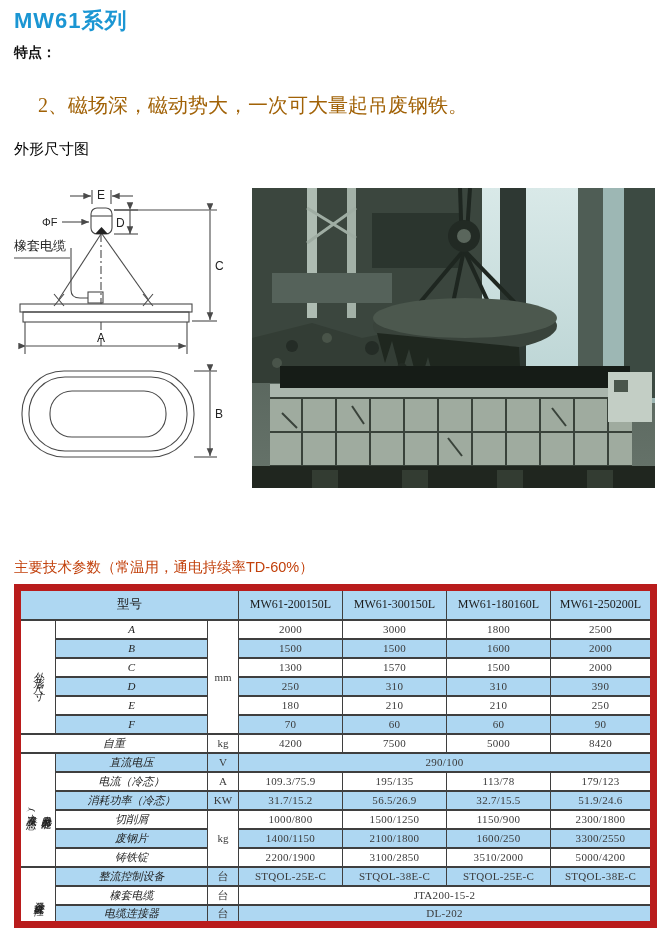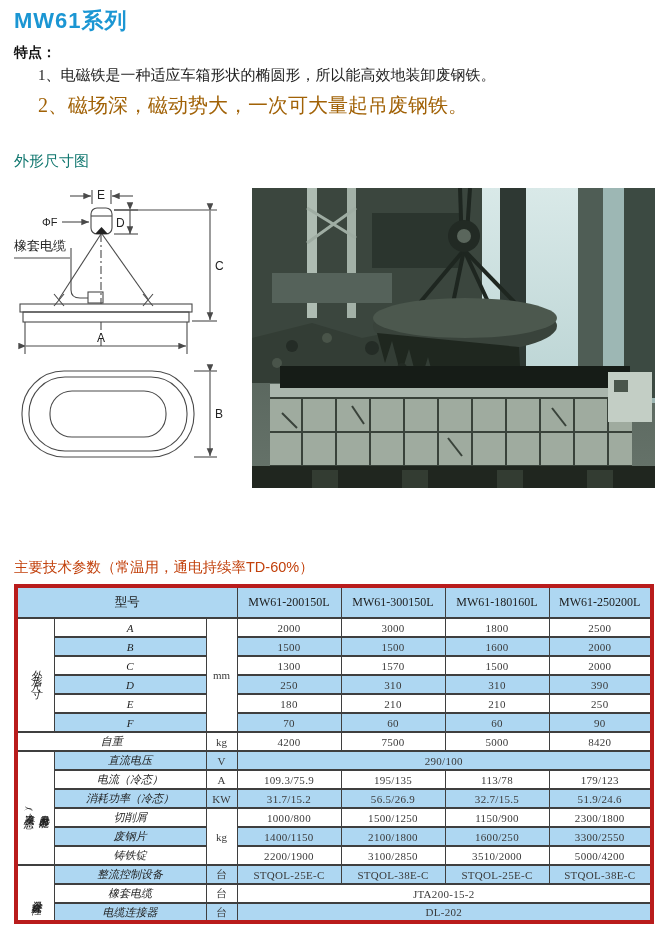--- a/index.html
+++ b/index.html
@@ -7,34 +7,34 @@
   body { font-family:"Liberation Serif", serif; color:#222; }
   .page { position:relative; width:663px; height:936px; background:#fff; overflow:hidden; }
 
   .title { position:absolute; left:14px; top:6px; font-family:"Liberation Sans",sans-serif;
            font-weight:bold; font-size:22px; color:#1b96d3; letter-spacing:1px; }
   .feat-head { position:absolute; left:14px; top:44px; font-family:"Liberation Sans",sans-serif;
            font-weight:bold; font-size:14px; color:#111; }
   .feat-item1 { position:absolute; left:38px; top:66px; font-size:15px; color:#222; }
   .feat-item2 { position:absolute; left:38px; top:92px; font-size:20px; color:#a16207; }
 
-  .diag-head { position:absolute; left:14px; top:152px; font-family:"Liberation Sans",sans-serif;
-           font-size:15px; color:#0f766e; }
+  .diag-head { position:absolute; left:14px; top:140px; font-family:"Liberation Sans",sans-serif;
+           font-size:15px; color:#000000; }
 
   .diagram { position:absolute; left:12px; top:186px; }
   .photo { position:absolute; left:252px; top:188px; }
 
   .spec-head { position:absolute; left:14px; top:558px; font-family:"Liberation Sans",sans-serif;
            font-size:14.5px; color:#c2410c; }
 
   table.spec { position:absolute; left:14px; top:584px; width:636px; border-collapse:collapse;
            table-layout:fixed; font-size:11px; color:#3a3a3a; }
   table.spec th, table.spec td { border:1px solid #3f3f3f; border-top-width:2px; border-bottom-width:2px;
            text-align:center; vertical-align:middle; padding:0 2px; background:#fff; overflow:hidden; }
-  table.spec { border:4px solid #b91c1c; }
+  table.spec { border:7px solid #b91c1c; }
   tr.hrow th { height:32px; font-size:12px; font-weight:normal; color:#1c1c1c; }
   tr.hrow th.mlabel { font-family:"Liberation Sans",sans-serif; font-size:12.5px; }
   table.spec td { height:19px; }
   tr.blue td, tr.blue th { background:#aed7f2; }
   td.wcell { background:#fff !important; }
   td.rlabel { font-style:italic; color:#1f1f1f; }
   td.val { font-size:11px; letter-spacing:0.3px; }
   .vtext { writing-mode:vertical-rl; text-orientation:upright; display:inline-block;
            font-style:italic; font-size:10.5px; color:#1f1f1f; }
   .vt-dim { letter-spacing:6px; }
@@ -43,21 +43,20 @@
   .vcols span { writing-mode:vertical-rl; text-orientation:mixed; font-style:italic;
            font-size:10px; color:#1f1f1f; letter-spacing:0.5px; }
 </style>
 </head>
 <body>
 
 <div class="page">
 
   <div class="title">MW61系列</div>
   <div class="feat-head">特点：</div>
-  <div class="feat-item1">1、电磁铁是一种适应车箱形状的椭圆形，所以能高效地装卸废钢铁。</div>
   <div class="feat-item2">2、磁场深，磁动势大，一次可大量起吊废钢铁。</div>
 
   <div class="diag-head">外形尺寸图</div>
 
   <svg class="diagram" width="222" height="300" viewBox="0 0 222 300">
     <defs>
       <marker id="ar" markerWidth="8" markerHeight="8" refX="7" refY="3" orient="auto">
         <path d="M0,0 L7,3 L0,6 z" fill="#4a4a4a"></path>
       </marker>
     </defs>

